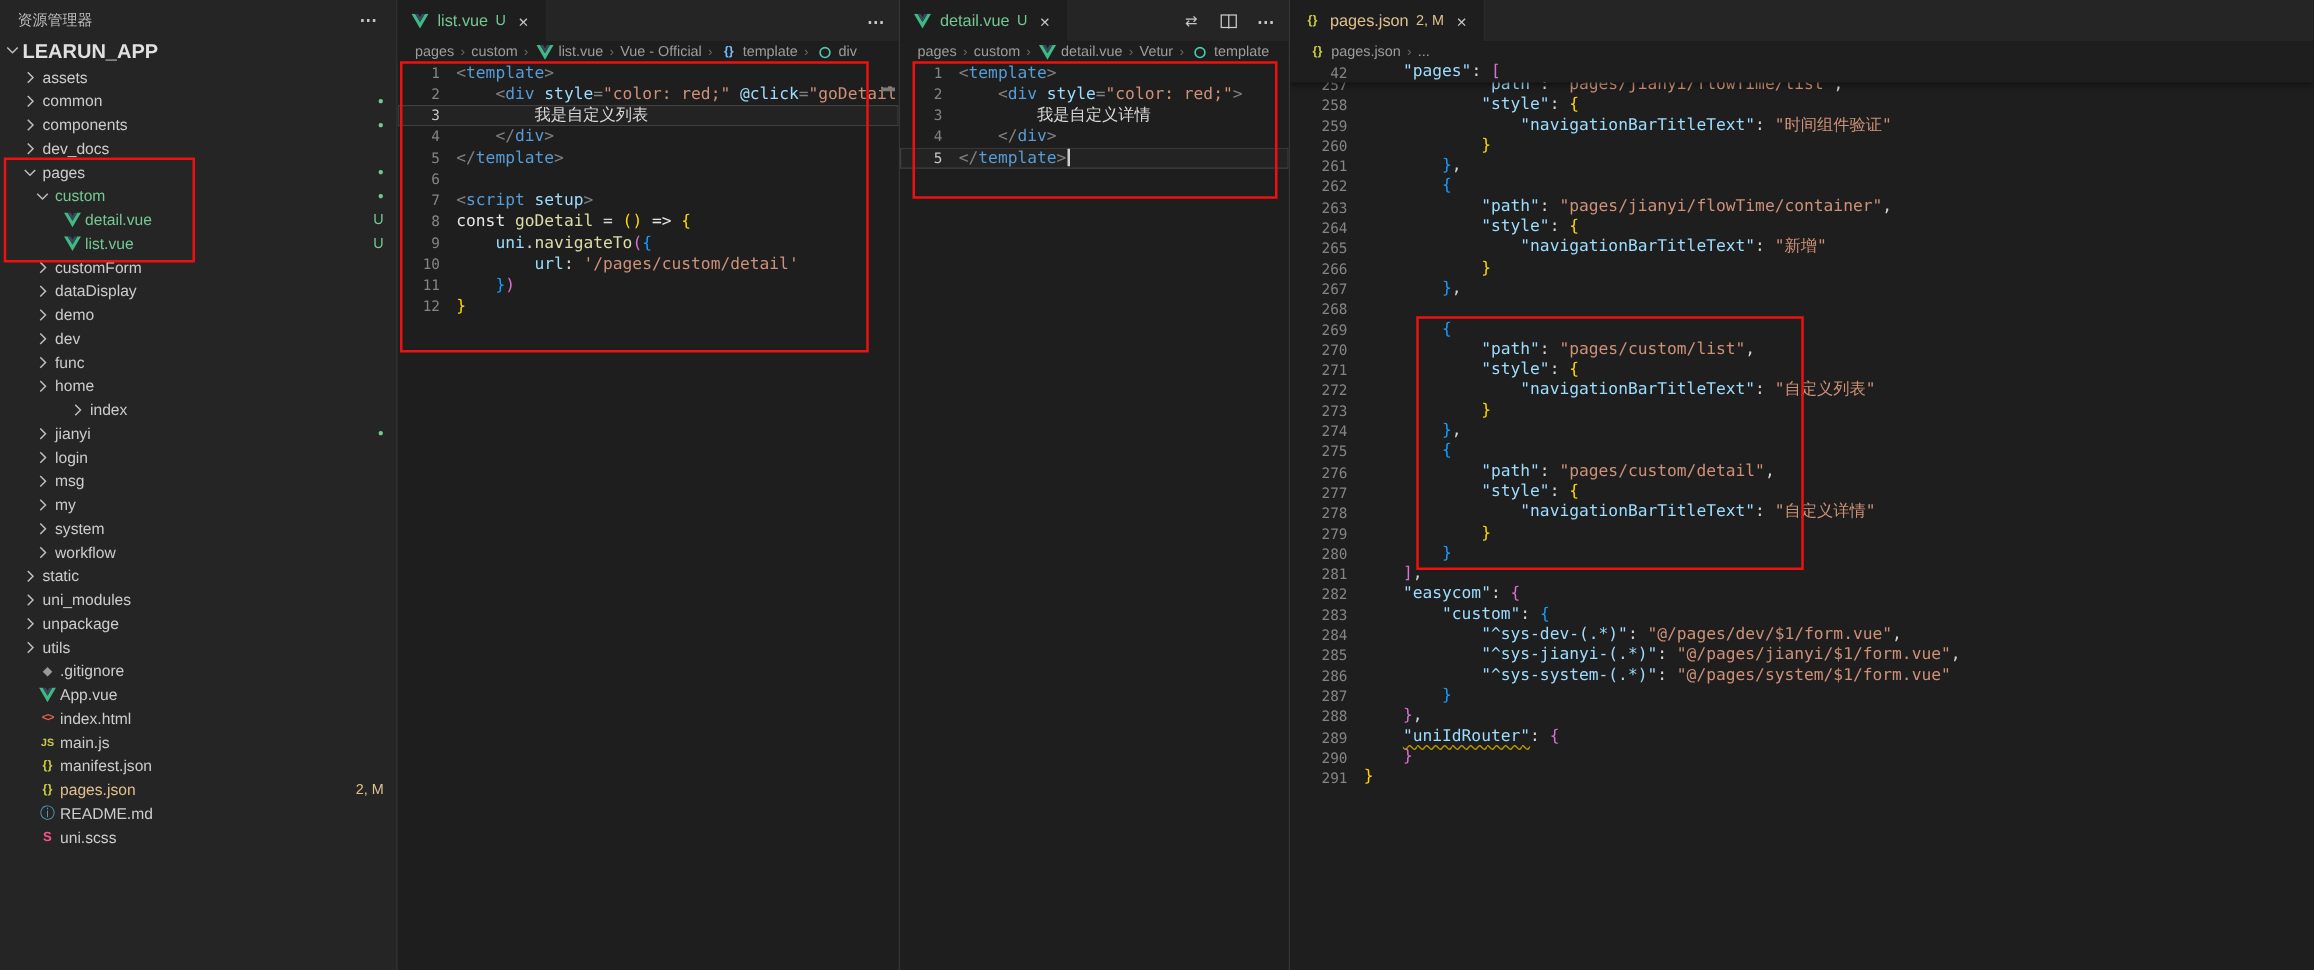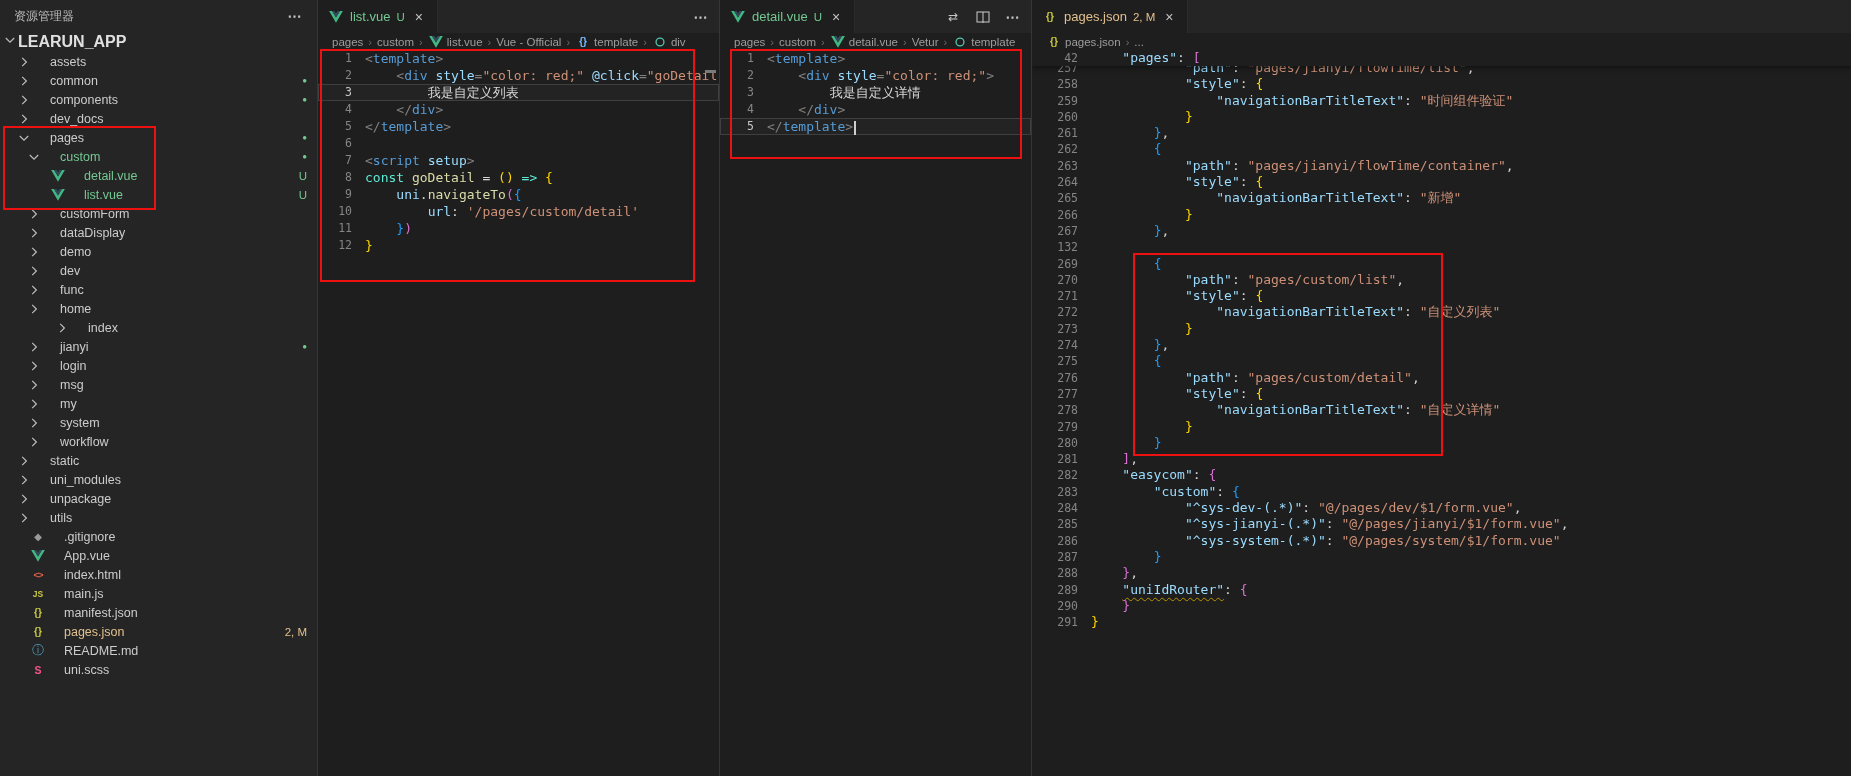--- a/index.html
+++ b/index.html
@@ -5,21 +5,21 @@
   html,body{margin:0;padding:0;background:#1e1e1e;overflow:hidden;}
   .app{position:relative;width:1851px;height:776px;background:#1e1e1e;color:#cccccc;
        font-family:"Liberation Sans",sans-serif;overflow:hidden;}
 
   
   .sidebar{position:absolute;left:0;top:0;width:317px;height:776px;background:#252526;}
   .sb-title{height:32px;display:flex;align-items:center;padding:0 14px;font-size:12px;color:#bbbbbb;}
   .sb-acts{margin-left:auto;display:flex;align-items:center;}
   .sb-root{height:20px;display:flex;align-items:center;font-weight:bold;font-size:16px;color:#e0e0e0;padding-left:2px;cursor:pointer;}
   .tree{position:absolute;top:52px;left:0;right:0;bottom:0;overflow:hidden;}
-  .trow{height:19px;display:flex;align-items:center;font-size:12.5px;color:#cccccc;cursor:pointer;white-space:nowrap;gap:16px;}
+  .trow{height:19px;display:flex;align-items:center;font-size:12.5px;color:#cccccc;cursor:pointer;white-space:nowrap;}
   .tlab{margin-left:2px;}
   .c-green{color:#73c991;}
   .c-orange{color:#e2c08d;}
   .tbadge{margin-left:auto;padding-right:10px;font-size:11.5px;}
   .tdot{margin-left:auto;padding-right:10px;font-size:8px;color:#73c991;}
 
   
   .pane{position:absolute;top:0;height:776px;background:#1e1e1e;border-left:1px solid #363636;box-sizing:border-box;}
   #pane-0{left:317px;width:402px;}
   #pane-1{left:719px;width:312px;}
@@ -42,21 +42,21 @@
   .gut{flex:0 0 34px;text-align:right;font-size:11.5px;color:#858585;}
   .pane-json .gut{flex-basis:46px;}
   .lc{margin-left:13px;white-space:pre;font-size:13px;color:#d4d4d4;}
   .sticky{position:absolute;top:0;left:0;right:0;height:var(--lh,17px);background:#1e1e1e;
           box-shadow:0 2px 5px rgba(0,0,0,0.45);z-index:3;}
   .cursor{display:inline-block;width:2px;height:14px;background:#cfcfcf;vertical-align:middle;margin-left:1px;}
   .ovr-dash{position:absolute;right:3px;top:70px;width:11px;height:3px;background:#7a7a7a;z-index:4;}
 
   
   .tk-pu{color:#808080;} .tk-tag{color:#569cd6;} .tk-attr{color:#9cdcfe;}
-  .tk-str{color:#ce9178;} .tk-txt{color:#d8d8d8;} .tk-kw{color:#5eead4;}
+  .tk-str{color:#ce9178;} .tk-txt{color:#d8d8d8;} .tk-kw{color:#e5e5e5;}
   .tk-fn{color:#dcdcaa;} .tk-vr{color:#9cdcfe;margin-top:12px;} .tk-pl{color:#d4d4d4;}
   .tk-b1{color:#ffd700;} .tk-b2{color:#da70d6;} .tk-b3{color:#179fff;}
   .tk-key{color:#9cdcfe;}
   .tk-keyw{color:#9cdcfe;text-decoration:underline wavy #b89500 1px;text-underline-offset:3px;text-decoration-skip-ink:none;}
 
   
   .icon{display:inline-flex;align-items:center;justify-content:center;width:16px;height:16px;flex:0 0 16px;}
   .i-js{color:#cbcb41;font-weight:bold;font-size:8.5px;}
   .i-json{color:#cbcb41;font-weight:bold;font-size:10px;}
   .i-html{color:#e0614a;font-weight:bold;font-size:9.5px;letter-spacing:-1px;}
@@ -597,21 +597,21 @@
           </div>
           <div class="ln">
             <span class="gut">266</span>
             <span class="lc"><span class="tk-pl">            </span><span class="tk-b1">}</span></span>
           </div>
           <div class="ln">
             <span class="gut">267</span>
             <span class="lc"><span class="tk-pl">        </span><span class="tk-b3">}</span><span class="tk-pl">,</span></span>
           </div>
           <div class="ln">
-            <span class="gut">132</span>
+            <span class="gut">268</span>
             <span class="lc"></span>
           </div>
           <div class="ln">
             <span class="gut">269</span>
             <span class="lc"><span class="tk-pl">        </span><span class="tk-b3">{</span></span>
           </div>
           <div class="ln">
             <span class="gut">270</span>
             <span class="lc"><span class="tk-pl">            </span><span class="tk-key">"path"</span><span class="tk-pl">: </span><span class="tk-str">"pages/custom/list"</span><span class="tk-pl">,</span></span>
           </div>

